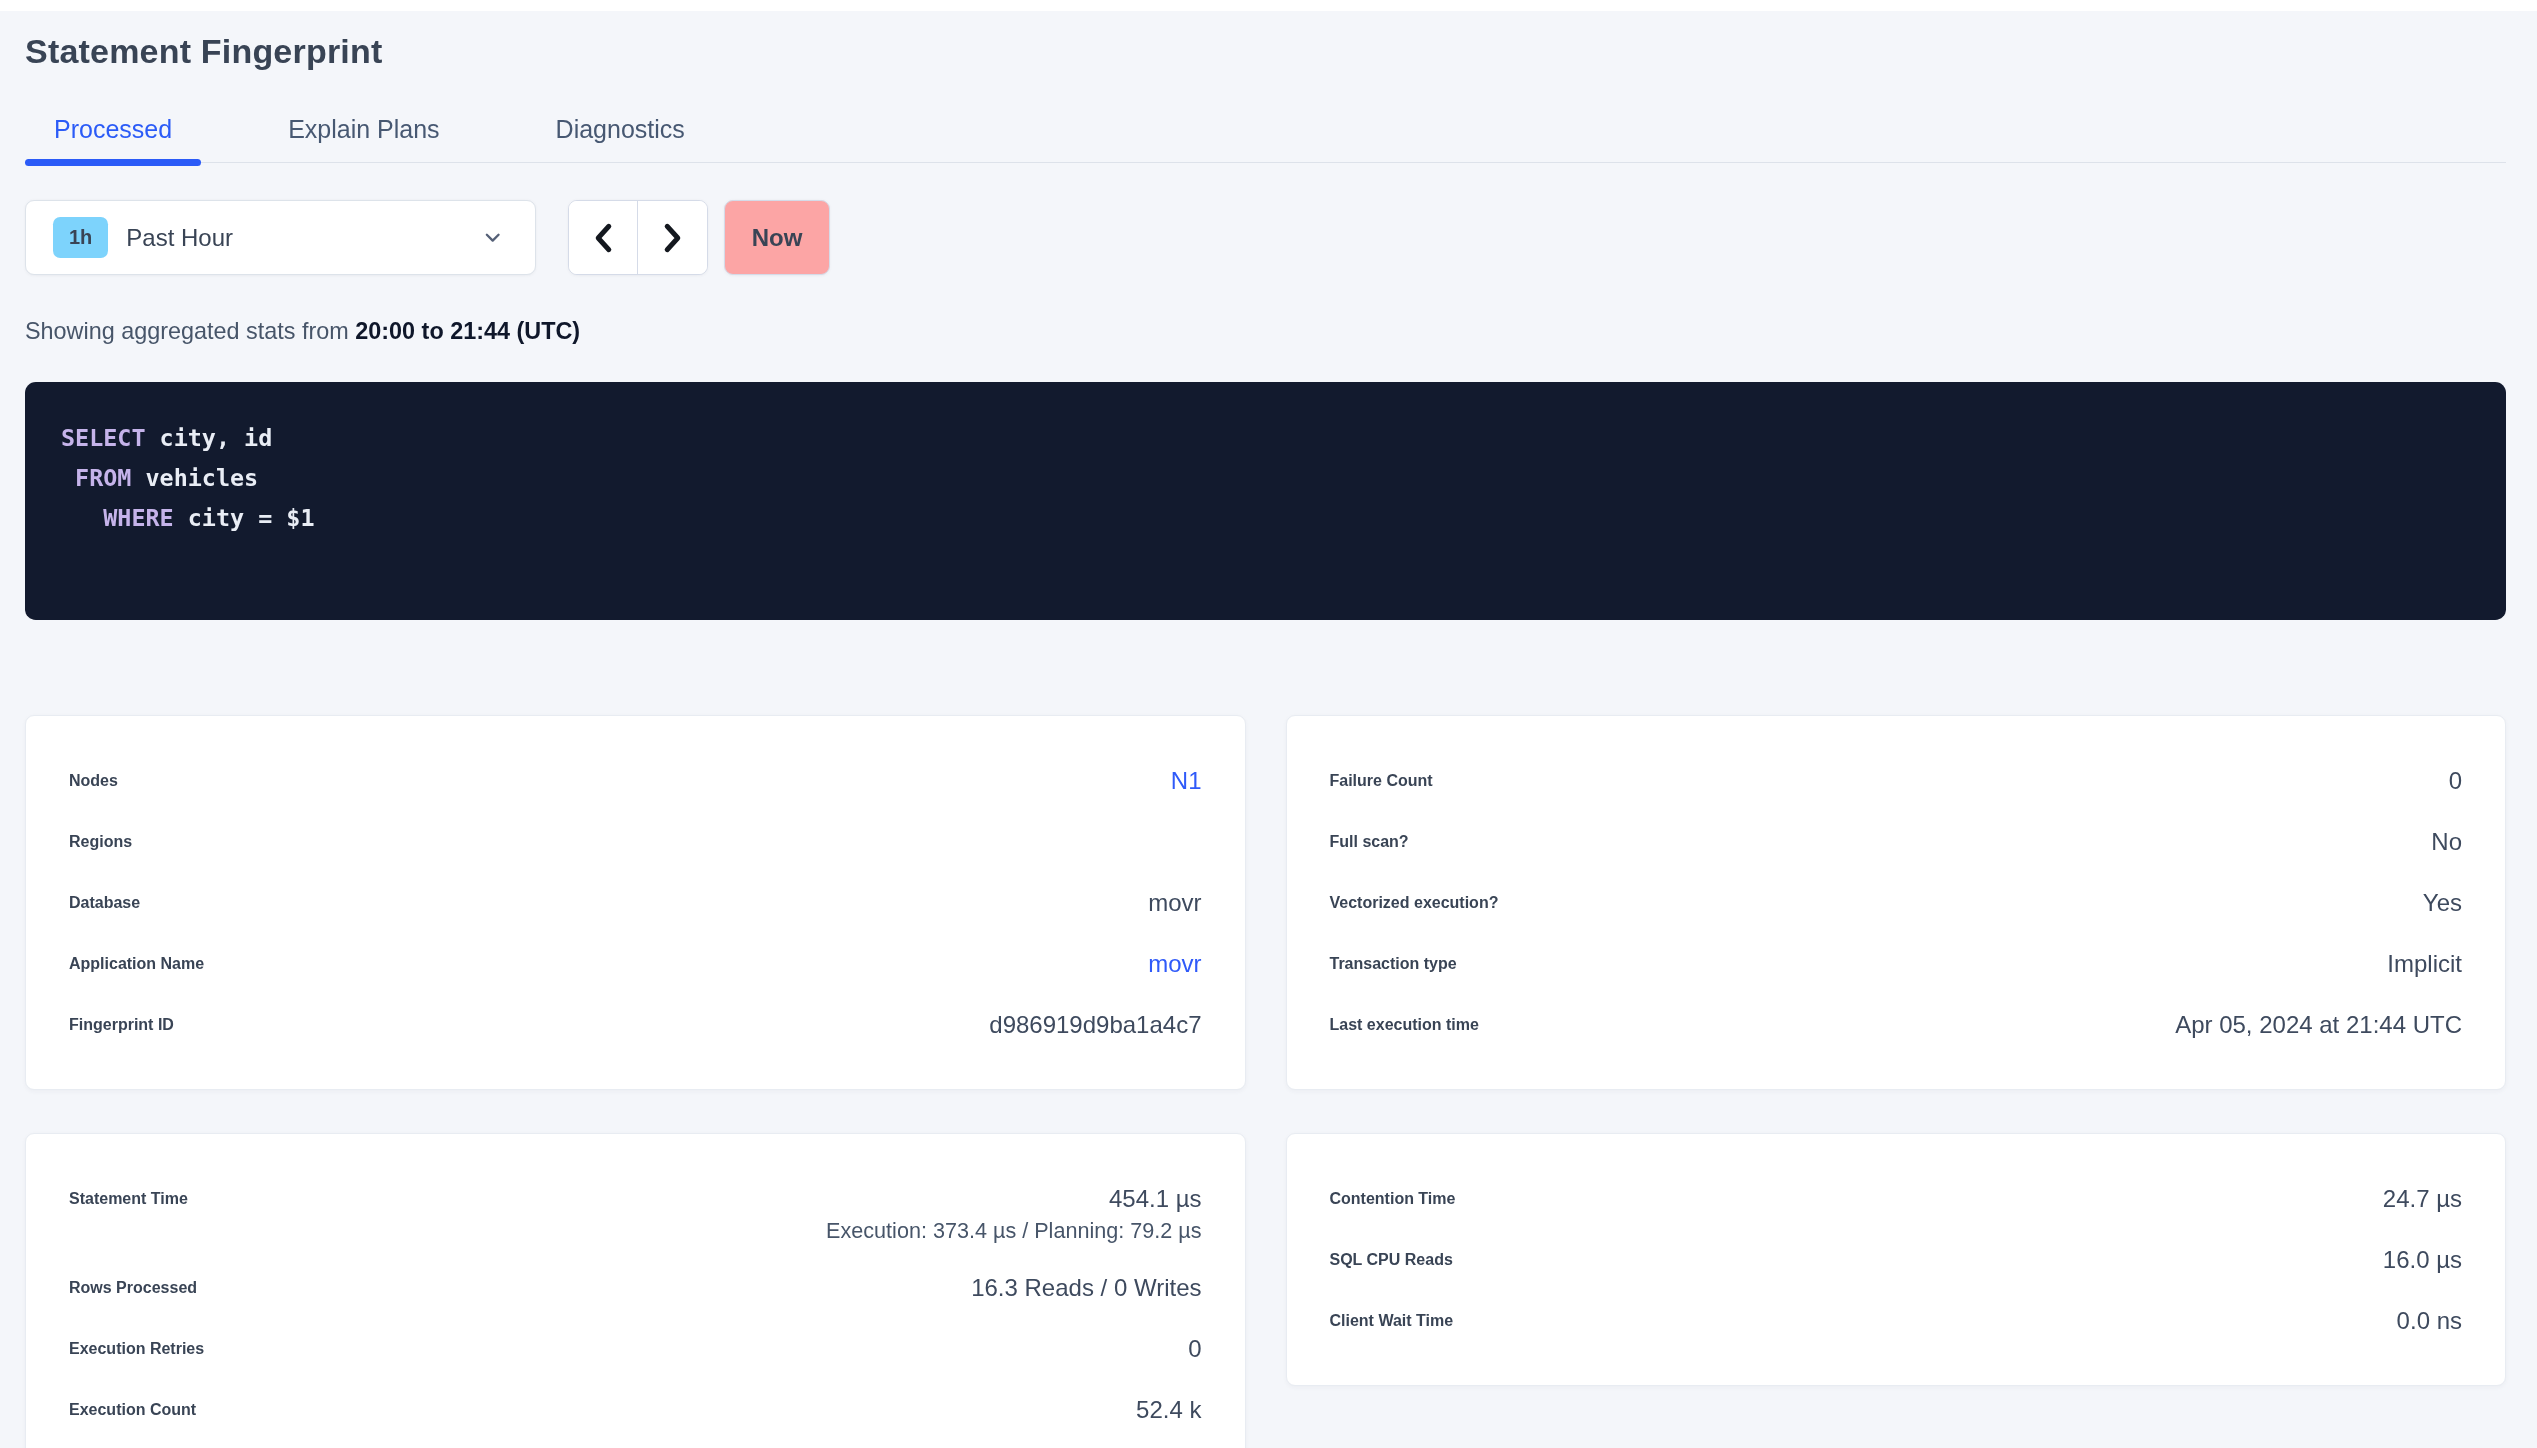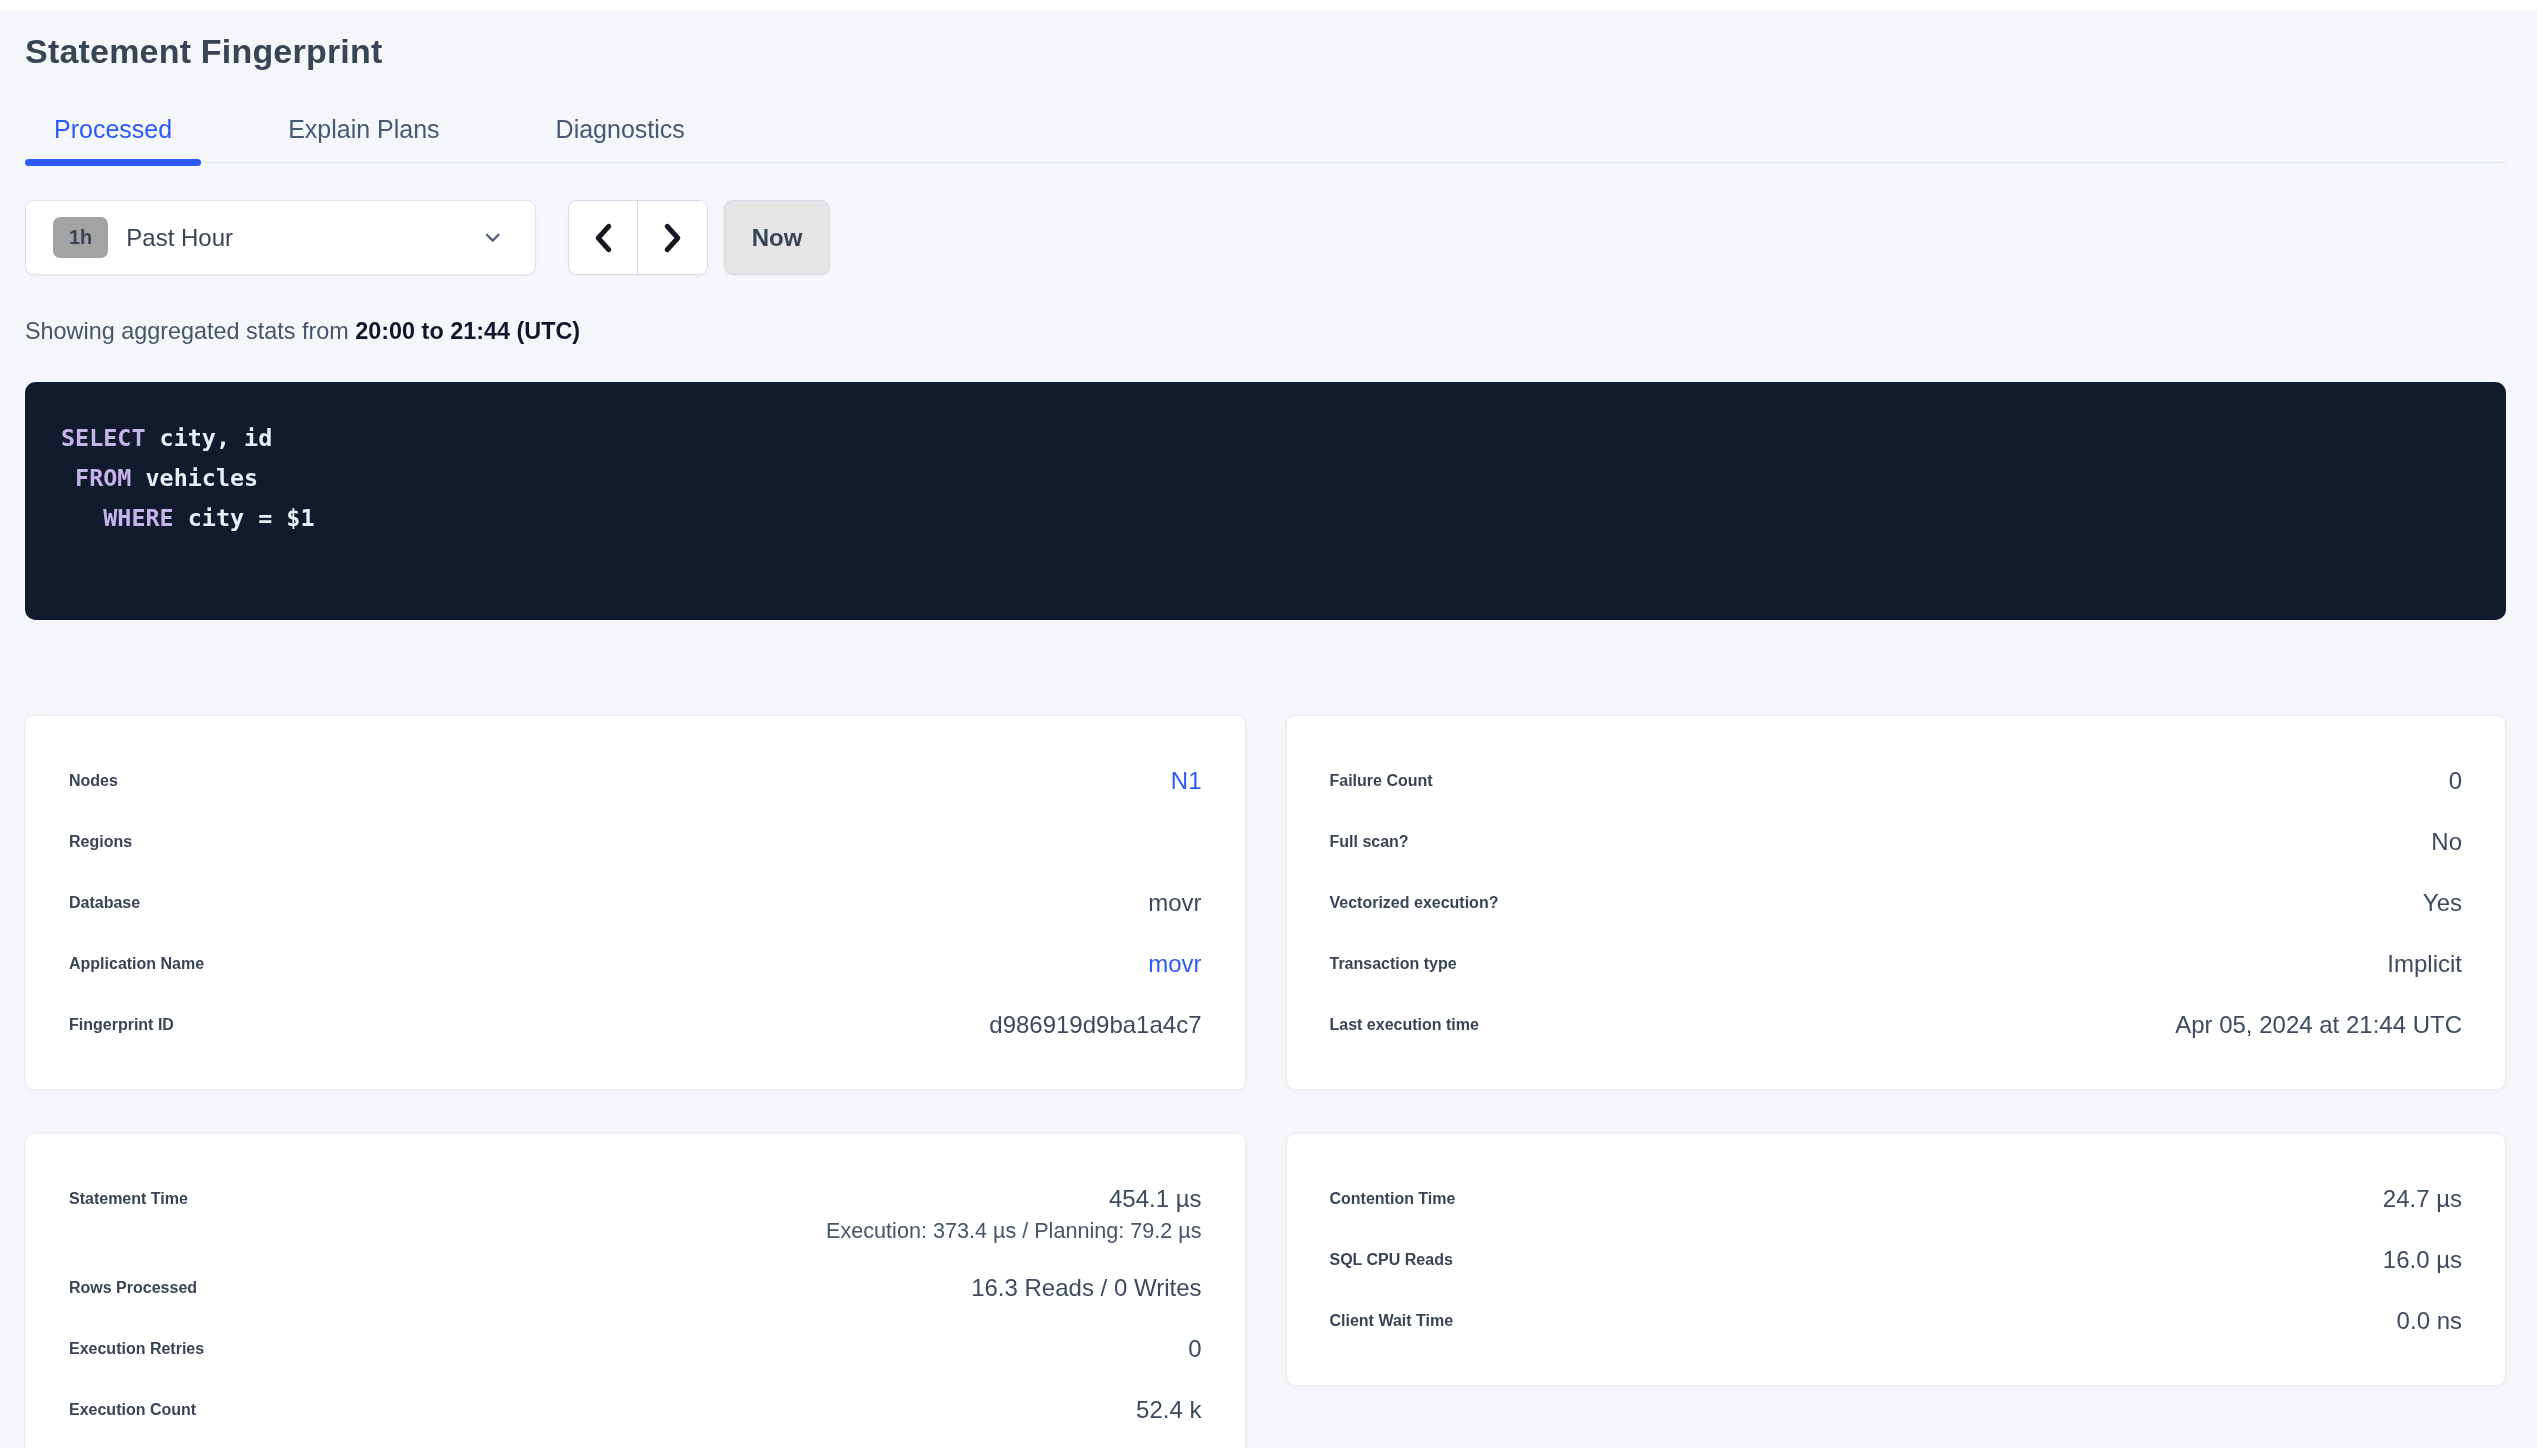--- a/index.html
+++ b/index.html
@@ -35,39 +35,39 @@
 
   
   .controls { display:flex; margin-top:37px; align-items:stretch; }
   .time-select {
     width:511px; height:75px; background:#fff;
     border:0.9px solid #dde3ea; border-radius:9px;
     display:flex; align-items:center; cursor:pointer;
     box-shadow:0 0.9px 2.7px rgba(60,70,90,.06);
   }
   .time-badge {
-    margin-left:27px; background:#a3a3a3; border-radius:7.2px;
+    margin-left:27px; background:#7dd3fc; border-radius:7.2px;
     padding:9px 16px; font-size:20px; font-weight:700; color:#394455;
   }
   .time-label { margin-left:18px; font-size:24px; color:#394455; flex:1; }
   .chevron-down { margin-right:31px; }
 
   .arrow-group {
     display:flex; margin-left:32px; background:#fff;
     border:0.9px solid #d5dbe8; border-radius:9px; overflow:hidden;
     box-shadow:0 0.9px 2.7px rgba(60,70,90,.06);
   }
   .arrow-btn {
     width:69px; display:flex; align-items:center; justify-content:center;
     cursor:pointer; background:#fff;
   }
   .arrow-btn:first-child { border-right:0.9px solid #d5dbe8; }
 
   .now-btn {
-    margin-left:16px; width:106px; background:#e5e5e5;
+    margin-left:16px; width:106px; background:#fca5a5;
     border:0.9px solid #d5dbe8; border-radius:9px;
     display:flex; align-items:center; justify-content:center;
     font-size:24px; font-weight:600; color:#394455; cursor:pointer;
     box-shadow:0 0.9px 2.7px rgba(60,70,90,.06);
   }
 
   
   .stats-line { margin-top:43px; font-size:23.4px; color:#475569; line-height:27px; }
   .stats-line b { color:#0f172a; font-weight:700; }
 

